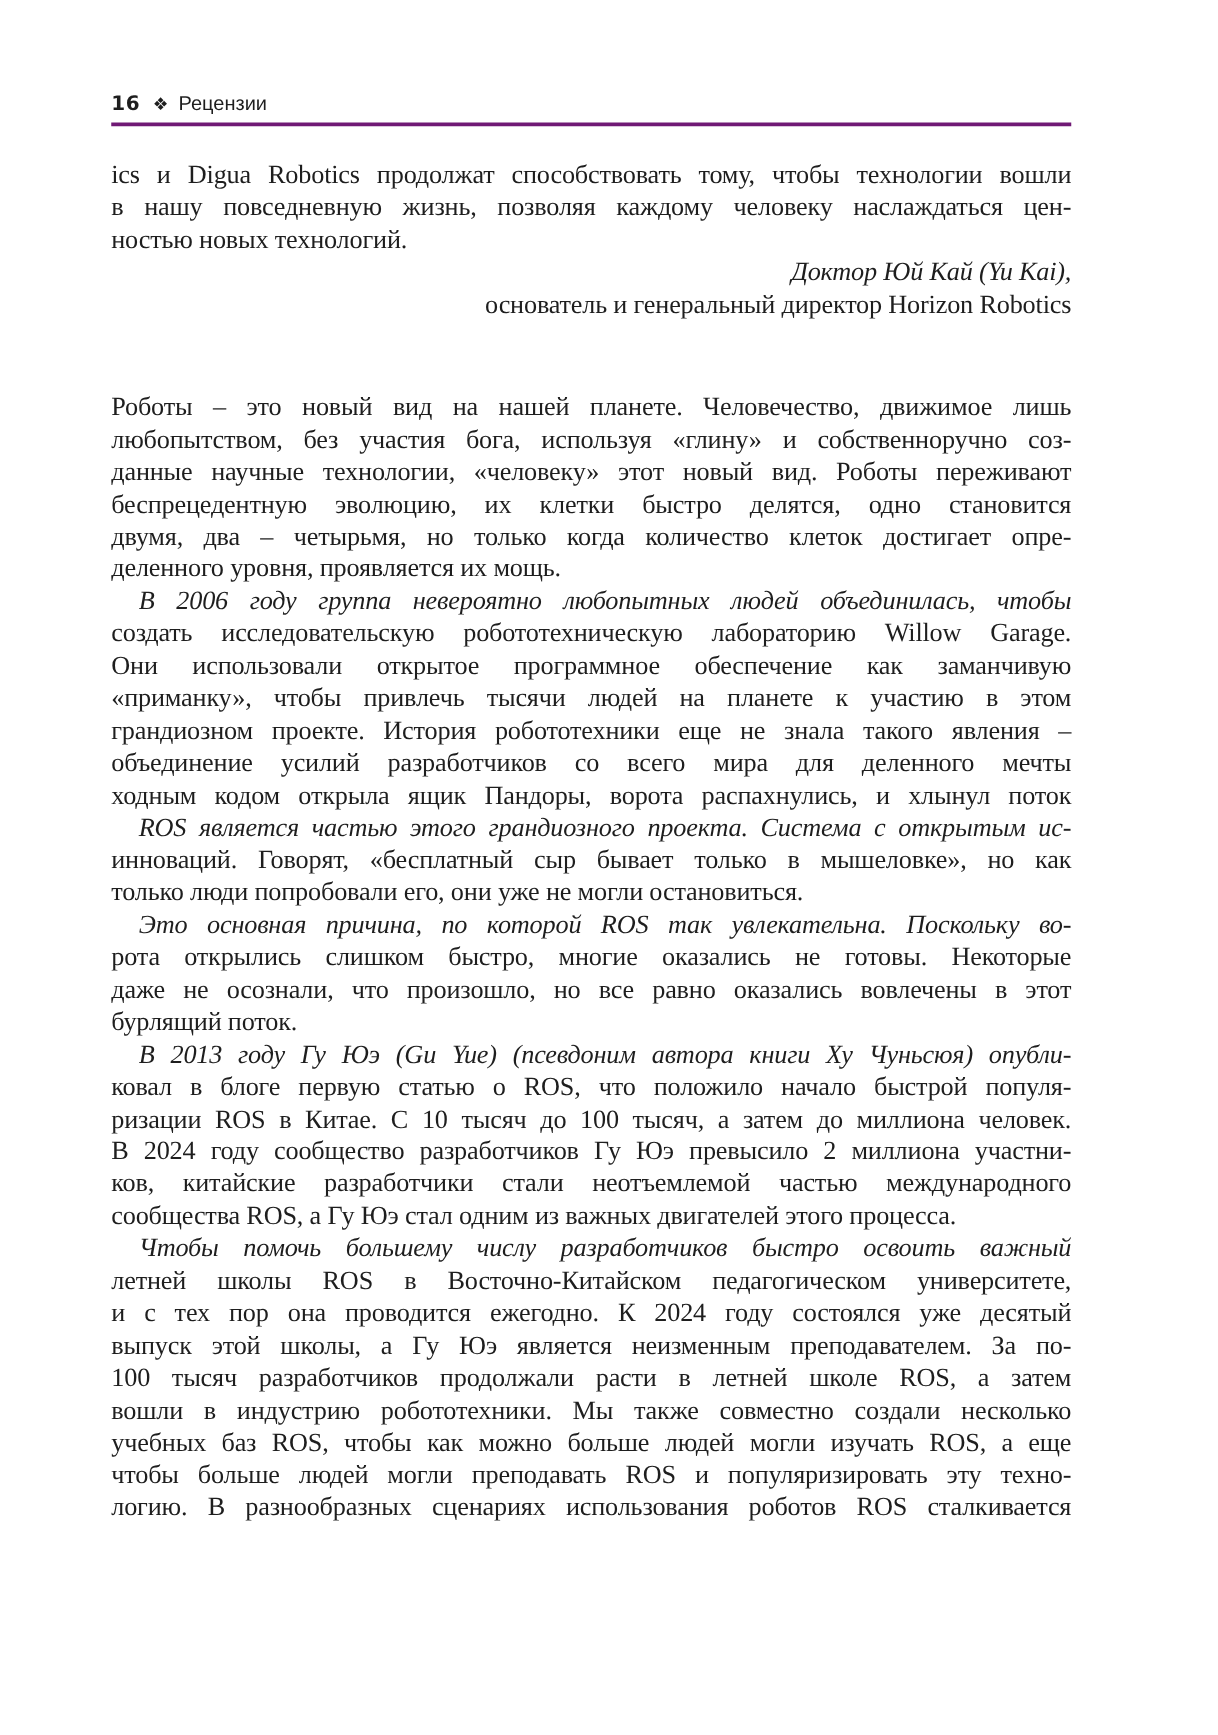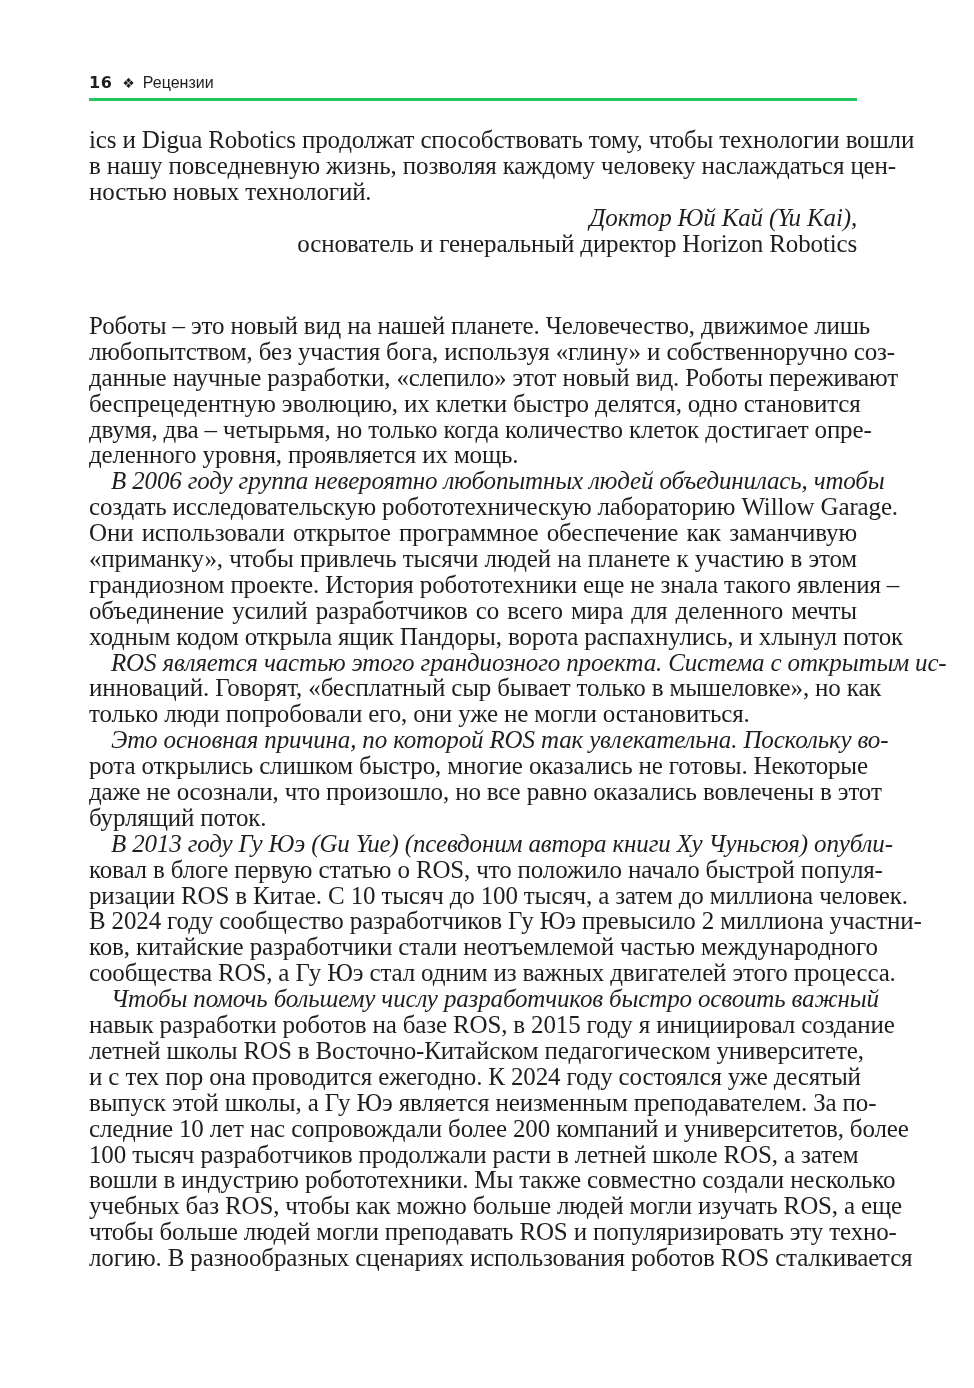--- a/index.html
+++ b/index.html
@@ -1,28 +1,28 @@
 <!DOCTYPE html>
 <html><head>
   <meta charset="utf-8">
   <style>
     html, body { margin: 0; padding: 0; background: #ffffff; }
     body { width: 974px; height: 1388px; position: relative; overflow: hidden; color: #1e1e1e; }
     .page { position: absolute; left: 89px; top: 0; width: 768px; }
     .running-head {
       position: absolute; left: 0; top: 70px; width: 768px; height: 28px;
       font-family: "DejaVu Sans", sans-serif; font-size: 16px; line-height: 26px;
-      border-bottom: 3px solid #22c55e;
+      border-bottom: 3px solid #701a75;
     }
     .running-head .pnum { font-weight: bold; letter-spacing: 0.5px; }
     .running-head .orn { display: inline-block; margin: 0 8px 0 10px; font-size: 14px; }
     .running-head .sect { font-family: "Liberation Sans", sans-serif; font-size: 16px; }
     .body-text {
       position: absolute; left: 0; width: 768px;
-      font-family: "Liberation Serif", serif; font-size: 25px; line-height: 25.9px;
+      font-family: "Liberation Serif", serif; font-size: 21px; line-height: 25.9px;
       letter-spacing: -0.15px;
     }
     .line { display: block; white-space: nowrap; text-align: justify; text-align-last: justify; height: 25.9px; }
     .line.last { text-align-last: left; }
     .line.indent { padding-left: 22px; font-style: italic; }
     .line.right { text-align: right; text-align-last: right; }
     .italic { font-style: italic; }
     #intro-block { top: 127px; }
     #main-block { top: 313px; }
   </style>
@@ -40,21 +40,21 @@
     <span class="line">в нашу повседневную жизнь, позволяя каждому человеку наслаждаться цен-</span>
     <span class="line last">ностью новых технологий.</span>
     <span class="line right italic">Доктор Юй Кай (Yu Kai),</span>
     <span class="line right">основатель и генеральный директор Horizon Robotics</span>
   </div>
 
   <div class="body-text" id="main-block">
       <div>
         <span class="line">Роботы – это новый вид на нашей планете. Человечество, движимое лишь</span>
         <span class="line">любопытством, без участия бога, используя «глину» и собственноручно соз-</span>
-        <span class="line">данные научные разработки, «слепило» этот новый вид. Роботы переживают</span>
+        <span class="line">данные научные технологии, «человеку» этот новый вид. Роботы переживают</span>
         <span class="line">беспрецедентную эволюцию, их клетки быстро делятся, одно становится</span>
         <span class="line">двумя, два – четырьмя, но только когда количество клеток достигает опре-</span>
         <span class="line last">деленного уровня, проявляется их мощь.</span>
       </div>
       <div>
         <span class="line indent">В 2006 году группа невероятно любопытных людей объединилась, чтобы</span>
         <span class="line">создать исследовательскую робототехническую лабораторию Willow Garage.</span>
         <span class="line">Они использовали открытое программное обеспечение как заманчивую</span>
         <span class="line">«приманку», чтобы привлечь тысячи людей на планете к участию в этом</span>
         <span class="line">грандиозном проекте. История робототехники еще не знала такого явления –</span>
@@ -75,25 +75,23 @@
       <div>
         <span class="line indent">В 2013 году Гу Юэ (Gu Yue) (псевдоним автора книги Ху Чуньсюя) опубли-</span>
         <span class="line">ковал в блоге первую статью о ROS, что положило начало быстрой популя-</span>
         <span class="line">ризации ROS в Китае. С 10 тысяч до 100 тысяч, а затем до миллиона человек.</span>
         <span class="line">В 2024 году сообщество разработчиков Гу Юэ превысило 2 миллиона участни-</span>
         <span class="line">ков, китайские разработчики стали неотъемлемой частью международного</span>
         <span class="line last">сообщества ROS, а Гу Юэ стал одним из важных двигателей этого процесса.</span>
       </div>
       <div>
         <span class="line indent">Чтобы помочь большему числу разработчиков быстро освоить важный</span>
-        <span class="line">навык разработки роботов на базе ROS, в 2015 году я инициировал создание</span>
         <span class="line">летней школы ROS в Восточно-Китайском педагогическом университете,</span>
         <span class="line">и с тех пор она проводится ежегодно. К 2024 году состоялся уже десятый</span>
         <span class="line">выпуск этой школы, а Гу Юэ является неизменным преподавателем. За по-</span>
-        <span class="line">следние 10 лет нас сопровождали более 200 компаний и университетов, более</span>
         <span class="line">100 тысяч разработчиков продолжали расти в летней школе ROS, а затем</span>
         <span class="line">вошли в индустрию робототехники. Мы также совместно создали несколько</span>
         <span class="line">учебных баз ROS, чтобы как можно больше людей могли изучать ROS, а еще</span>
         <span class="line">чтобы больше людей могли преподавать ROS и популяризировать эту техно-</span>
         <span class="line">логию. В разнообразных сценариях использования роботов ROS сталкивается</span>
       </div>
     </div>
 
 </div>
 

